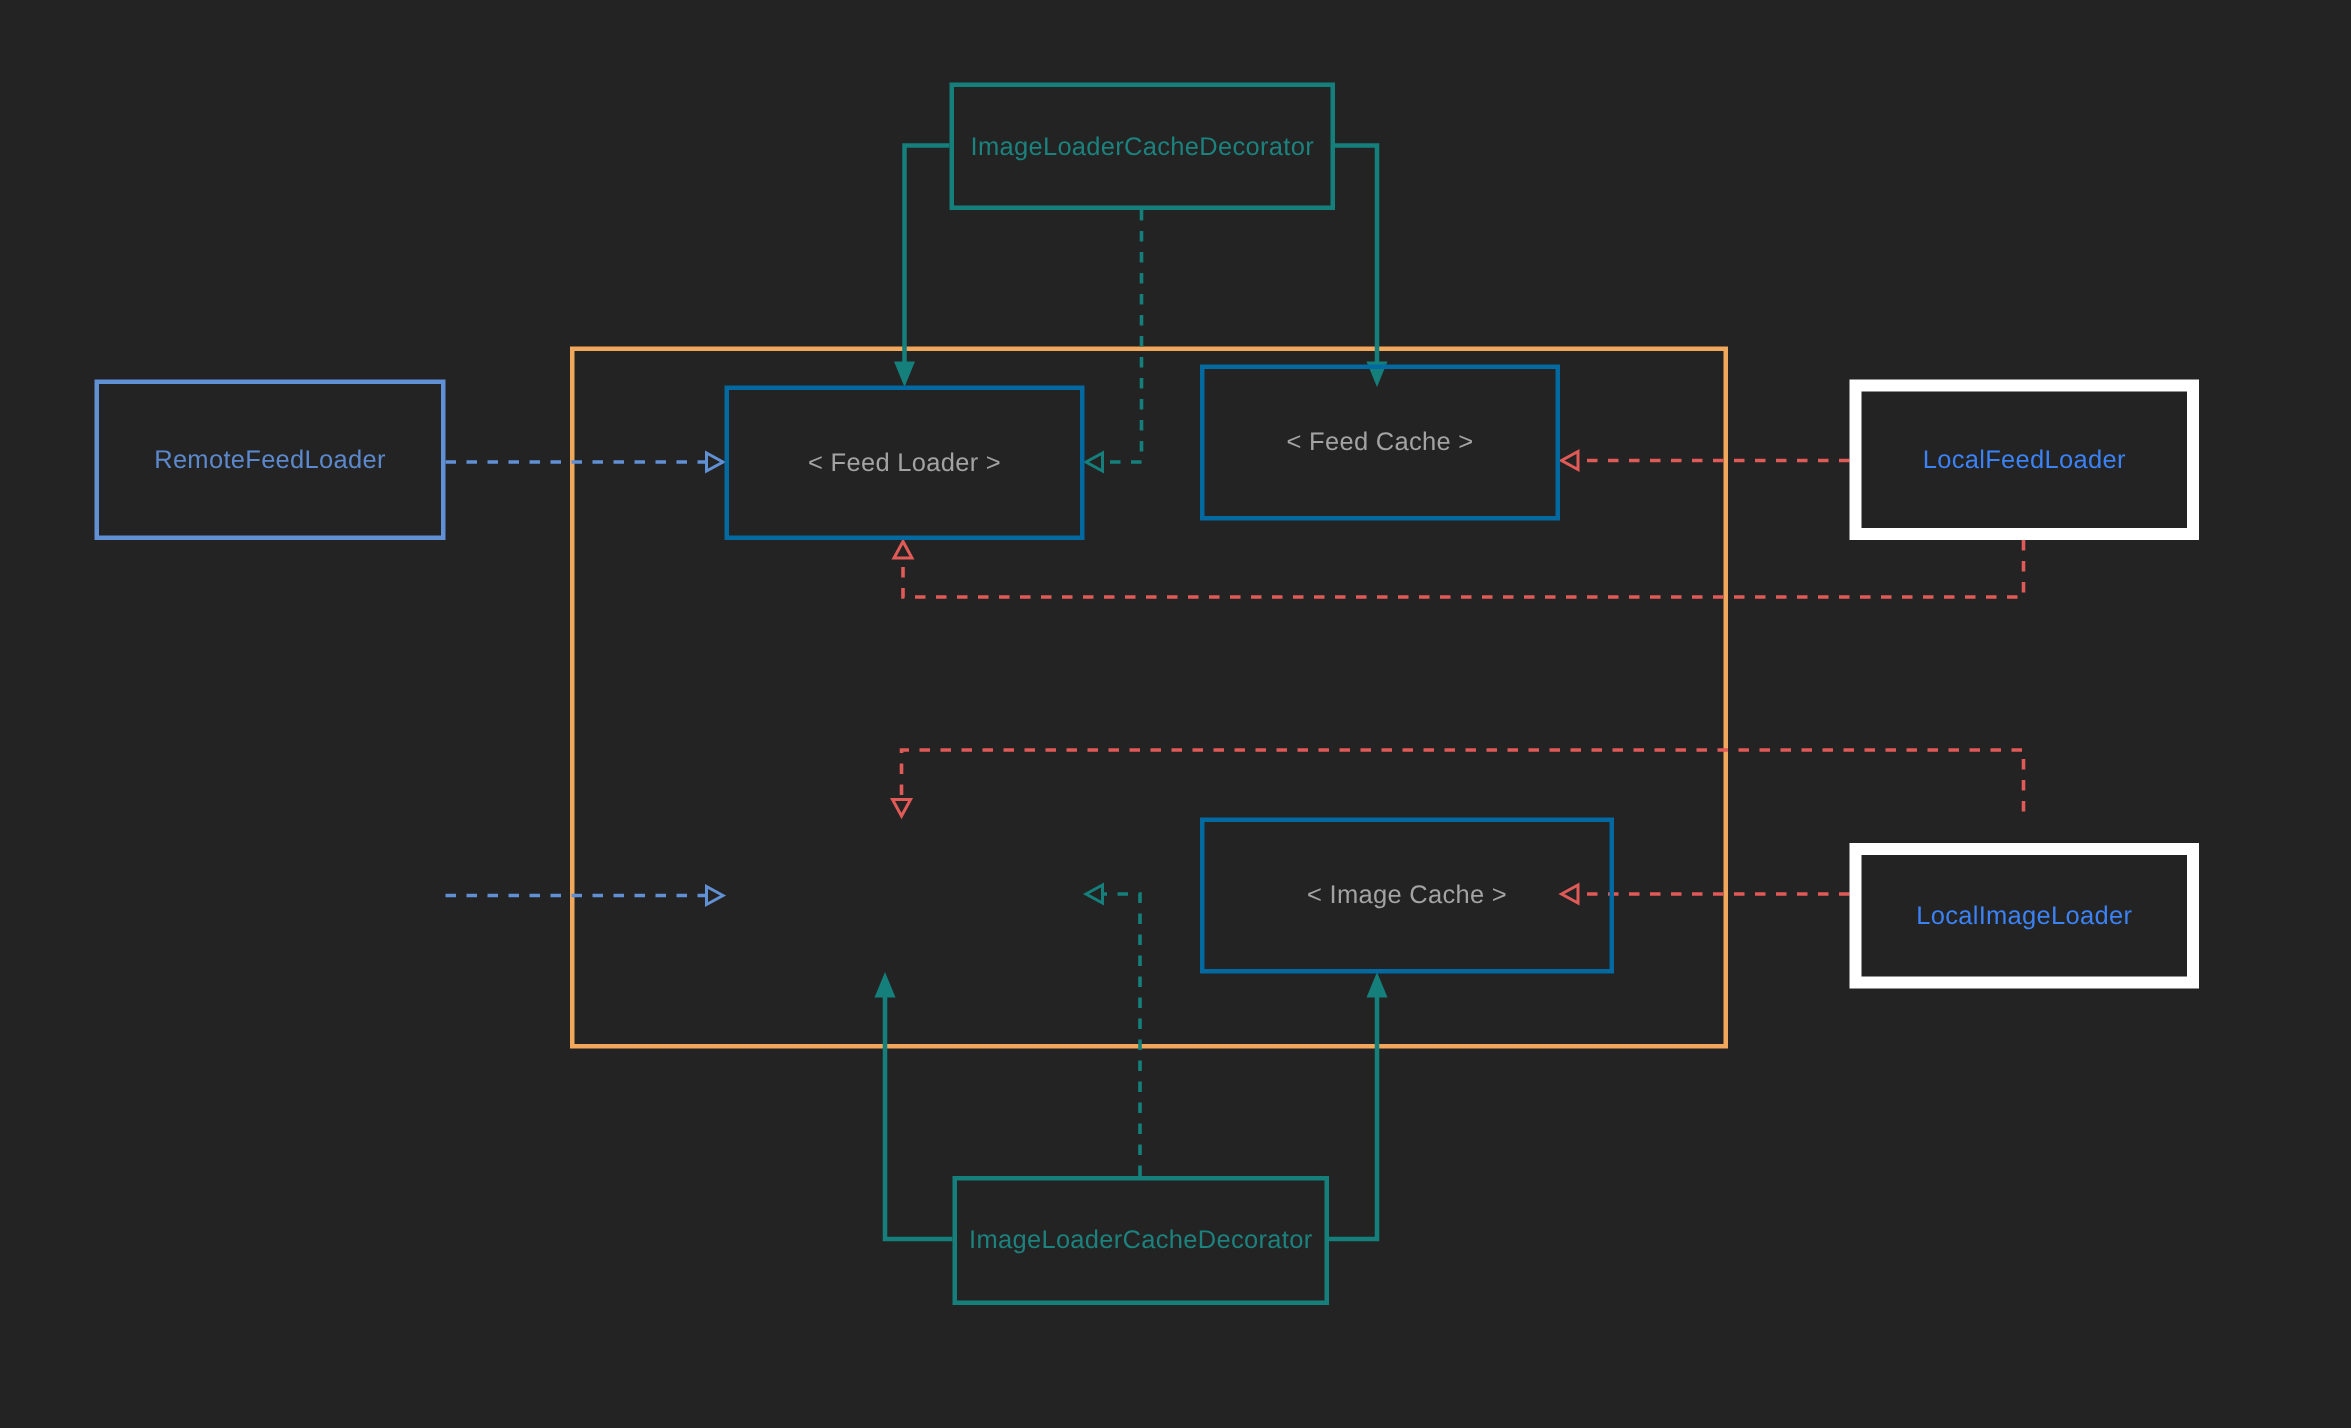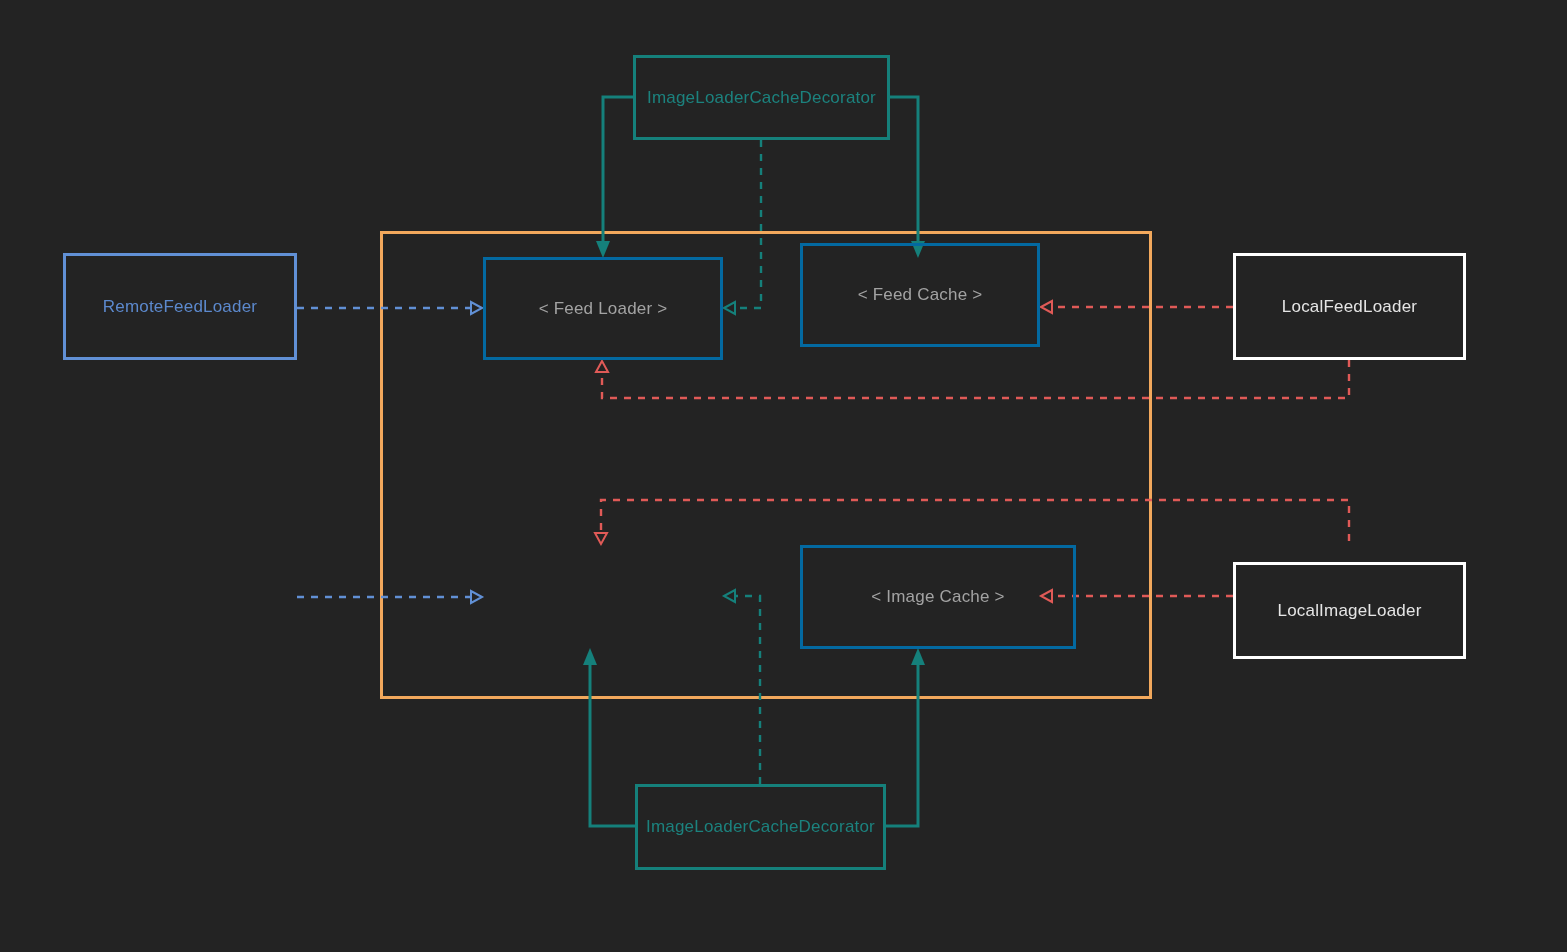--- a/index.html
+++ b/index.html
@@ -17,21 +17,21 @@
     display:flex;align-items:center;justify-content:center;
     text-align:center;
     font-size:17px;
     letter-spacing:0.2px;
     background:transparent;
   }
   .node .label{pointer-events:none;}
   .node.teal  {border:3px solid #15807b;color:#1c827e;}
   .node.blue  {border:3px solid #6190d5;color:#5c89cd;}
   .node.orange{border:3px solid #0369a1;color:#a3a3a3;}
-  .node.red   {border:3px solid #ffffff;color:#e5e5e5;}
+  .node.red   {border:8px solid #ffffff;color:#3b82f6;}
   .boundary{
     position:absolute;
     box-sizing:border-box;
     border:3px solid #f2a85c;
     background:transparent;
   }
 </style>
 </head>
 <body>
 

